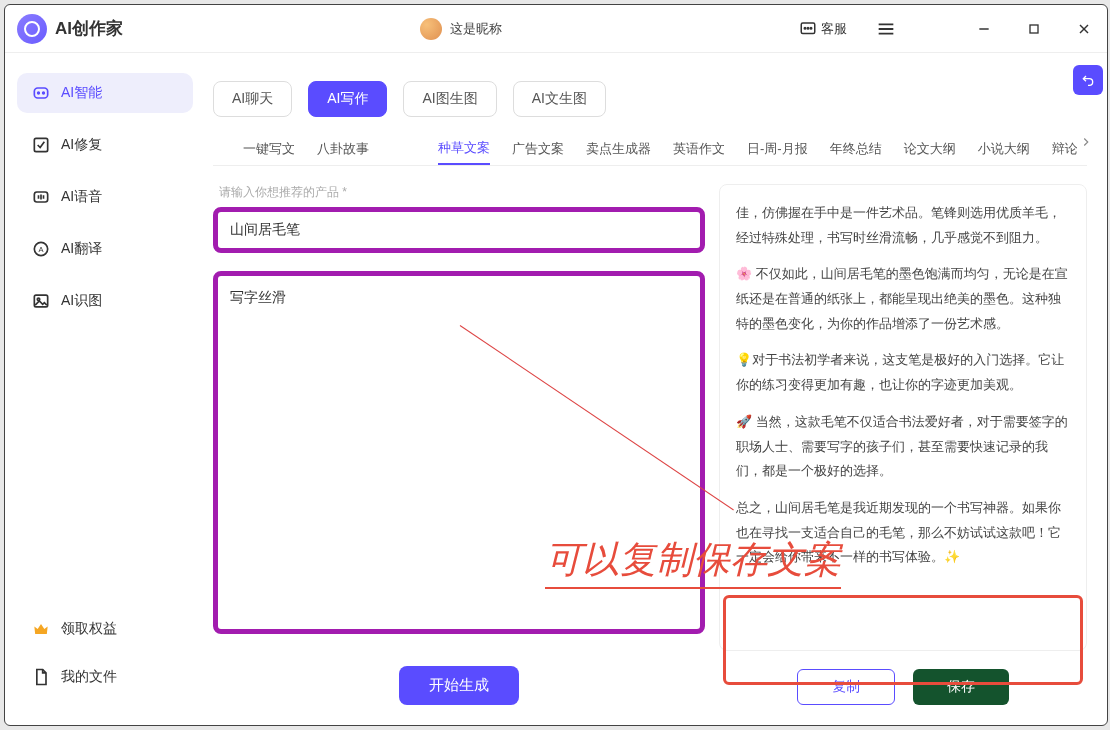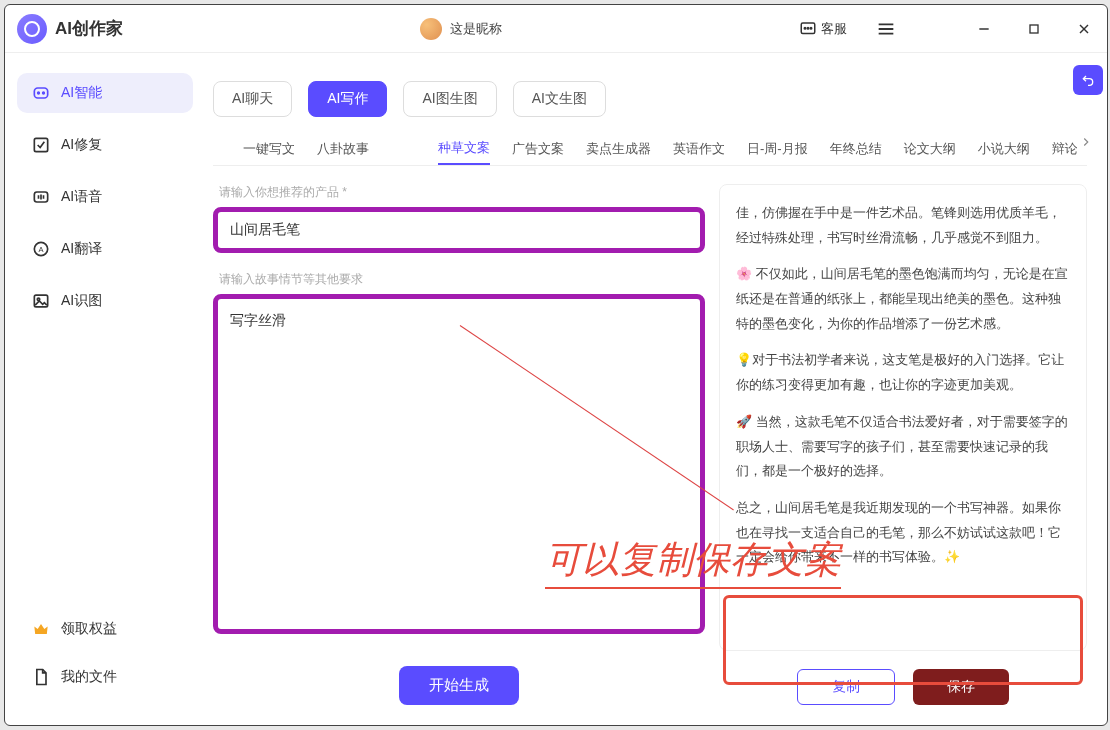--- a/index.html
+++ b/index.html
@@ -44,21 +44,21 @@
   .textarea-box { flex:1; min-height:0; resize:none; font-family:inherit; line-height:1.6; margin-bottom:14px; }
   .primary-btn { align-self:center; background:#5a4cff; color:#fff; border:none; border-radius:8px; padding:10px 30px; font-size:15px; cursor:pointer; }
 
   .right-pane { width:368px; display:flex; flex-direction:column; }
   .output-panel { flex:1; border:1px solid #eee; border-radius:8px; padding:16px 16px; font-size:13px; color:#444; line-height:1.9; overflow-y:auto; position:relative; }
   .output-panel p { margin-bottom:12px; }
   .output-panel::-webkit-scrollbar { width:6px; }
   .output-panel::-webkit-scrollbar-thumb { background:#ddd; border-radius:3px; }
   .right-actions { display:flex; gap:18px; justify-content:center; padding-top:18px; }
   .btn-outline { border:1px solid #5a4cff; color:#5a4cff; background:#fff; border-radius:6px; padding:8px 34px; font-size:14px; cursor:pointer; }
-  .btn-fill { border:none; background:#7f1d1d; color:#fff; border-radius:6px; padding:8px 34px; font-size:14px; cursor:pointer; }
+  .btn-fill { border:none; background:#14532d; color:#fff; border-radius:6px; padding:8px 34px; font-size:14px; cursor:pointer; }
 
   .top-right-float { position:absolute; top:12px; right:4px; width:30px; height:30px; background:#5a4cff; border-radius:6px; display:flex; align-items:center; justify-content:center; color:#fff; cursor:pointer; }
   .top-right-float svg { width:16px; height:16px; }
 
   
   .anno-line { position:absolute; left:455px; top:320px; width:330px; height:1px; background:#d44; transform:rotate(34deg); transform-origin:left; pointer-events:none; z-index:5; }
   .anno-box { position:absolute; left:718px; top:590px; width:360px; height:90px; border:3px solid #e74c3c; border-radius:6px; pointer-events:none; z-index:5; }
   .anno-text { position:absolute; left:540px; top:530px; color:#e74c3c; font-size:37px; font-style:italic; font-family: "KaiTi","STKaiti",serif; border-bottom:2px solid #e74c3c; padding-bottom:2px; pointer-events:none; z-index:6; }
 
   .field-group { display:flex; flex-direction:column; margin-bottom:18px; }
@@ -229,21 +229,20 @@
       </div>
 
       <div class="content">
 
         <div class="left-pane">
           <div class="field-group">
             <div class="label">请输入你想推荐的产品 *</div>
             <input class="input-box" value="山间居毛笔" style="">
           </div>
           <div class="field-group grow">
-            <div class="label">请输入故事情节等其他要求</div>
             <textarea class="textarea-box" style="">写字丝滑</textarea>
           </div>
           <button class="primary-btn">开始生成</button>
         </div>
 
         <div class="right-pane">
           <div class="output-panel">
             <p>佳，仿佛握在手中是一件艺术品。笔锋则选用优质羊毛，经过特殊处理，书写时丝滑流畅，几乎感觉不到阻力。</p>
             <p>🌸 不仅如此，山间居毛笔的墨色饱满而均匀，无论是在宣纸还是在普通的纸张上，都能呈现出绝美的墨色。这种独特的墨色变化，为你的作品增添了一份艺术感。</p>
             <p>💡对于书法初学者来说，这支笔是极好的入门选择。它让你的练习变得更加有趣，也让你的字迹更加美观。</p>

